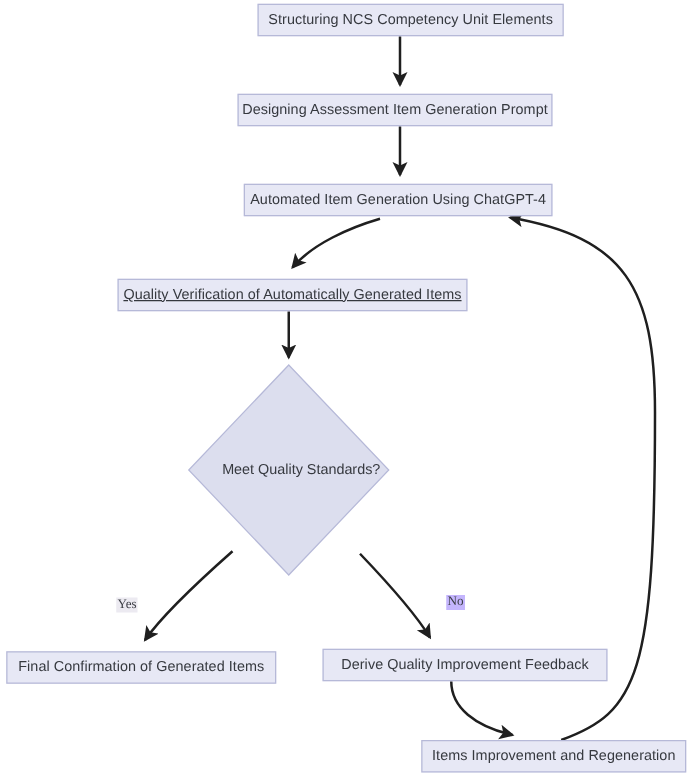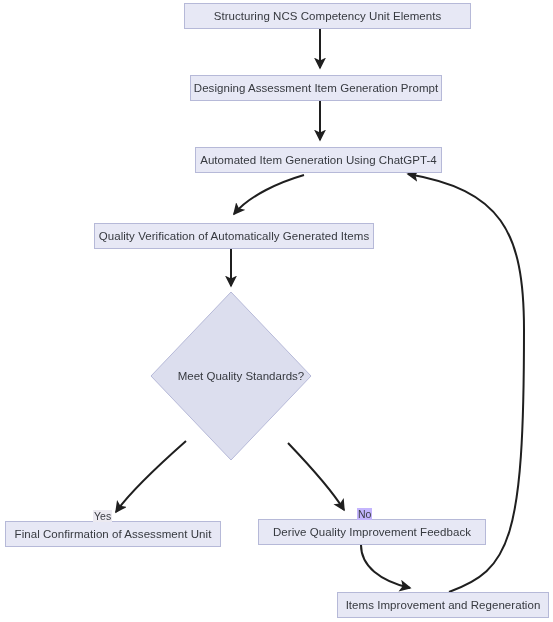--- a/index.html
+++ b/index.html
@@ -60,22 +60,21 @@
     font-family: "Liberation Sans", sans-serif;
   }
   .edge-label {
     position: absolute;
     background: #eceaf1;
     color: #3b3d44;
     font-size: 10.5px;
     line-height: 1.15;
     padding: 0 1px;
     white-space: nowrap;
-    font-family: Liberation Sans, sans-serif;
-    margin-top: 32px;
+    font-family: Liberation Serif, serif;
   }
 </style>
 </head>
 <body style="background: rgb(255, 255, 255);">
 
 <div id="flow-root">
 
   <svg class="flow-canvas" viewBox="0 0 553 622" preserveAspectRatio="none" aria-hidden="true">
     <defs>
       <marker id="arrowhead" markerWidth="7" markerHeight="7" refX="5.2" refY="3" orient="auto" markerUnits="strokeWidth">
@@ -91,37 +90,37 @@
         <path d="M 288 443 C 310 466 333 492 344 510" fill="none" stroke="#1f1f1f" stroke-width="2" stroke-linecap="butt" marker-end="url(#arrowhead)"></path>
         <path d="M 361 545 C 361 566 380 581 410 588" fill="none" stroke="#1f1f1f" stroke-width="2" stroke-linecap="butt" marker-end="url(#arrowhead)"></path>
         <path d="M 449 592 C 510 570 524 540 524 330 C 524 230 500 190 408 174" fill="none" stroke="#1f1f1f" stroke-width="2" stroke-linecap="butt" marker-end="url(#arrowhead)"></path>
       </g>
     <g id="diamonds-group">
         <polygon points="231,292 311,376 231,460 151,376" fill="#dcdeee" stroke="#b6b9d8" stroke-width="1"></polygon>
       </g>
   </svg>
 
   <div id="nodes-layer">
-      <div class="node-box" style="left: 184px; top: 3px; width: 287px; height: 26px; background: rgb(231, 232, 245); border-color: rgb(182, 185, 216); color: rgb(54, 57, 63);">
+      <div class="node-box" style="left: 206px; top: 3px; width: 245px; height: 26px; background: rgb(231, 232, 245); border-color: rgb(182, 185, 216); color: rgb(54, 57, 63);">
         <span>Structuring NCS Competency Unit Elements</span>
       </div>
       <div class="node-box" style="left: 190px; top: 75px; width: 252px; height: 26px; background: rgb(231, 232, 245); border-color: rgb(182, 185, 216); color: rgb(54, 57, 63);">
         <span>Designing Assessment Item Generation Prompt</span>
       </div>
       <div class="node-box" style="left: 195px; top: 147px; width: 247px; height: 26px; background: rgb(231, 232, 245); border-color: rgb(182, 185, 216); color: rgb(54, 57, 63);">
         <span>Automated Item Generation Using ChatGPT-4</span>
       </div>
-      <div class="node-box" style="left: 94px; top: 223px; width: 280px; height: 26px; background: rgb(231, 232, 245); border-color: rgb(182, 185, 216); color: rgb(54, 57, 63);">
+      <div class="node-box" style="left: 94px; top: 223px; width: 280px; height: 26px; background: rgb(231, 232, 245); border-color: rgb(182, 185, 216); color: rgb(54, 57, 63); text-decoration: underline;">
         <span>Quality Verification of Automatically Generated Items</span>
       </div>
       <div class="node-diamond-wrap" style="left: 151px; top: 292px; width: 160px; height: 168px;">
         <span class="node-diamond-label" style="color: rgb(54, 57, 63); padding-left: 20px;">Meet Quality Standards?</span>
       </div>
       <div class="node-box" style="left: 5px; top: 521px; width: 216px; height: 26px; background: rgb(231, 232, 245); border-color: rgb(182, 185, 216); color: rgb(54, 57, 63);">
-        <span>Final Confirmation of Assessment Unit</span>
+        <span>Final Confirmation of Generated Items</span>
       </div>
       <div class="node-box" style="left: 258px; top: 519px; width: 228px; height: 26px; background: rgb(231, 232, 245); border-color: rgb(182, 185, 216); color: rgb(54, 57, 63);">
         <span>Derive Quality Improvement Feedback</span>
       </div>
       <div class="node-box" style="left: 337px; top: 592px; width: 212px; height: 26px; background: rgb(231, 232, 245); border-color: rgb(182, 185, 216); color: rgb(54, 57, 63);">
         <span>Items Improvement and Regeneration</span>
       </div>
     </div>
   <div id="labels-layer">
       <div class="edge-label" style="left: 93px; top: 478px; background: rgb(236, 234, 241);">Yes</div>

